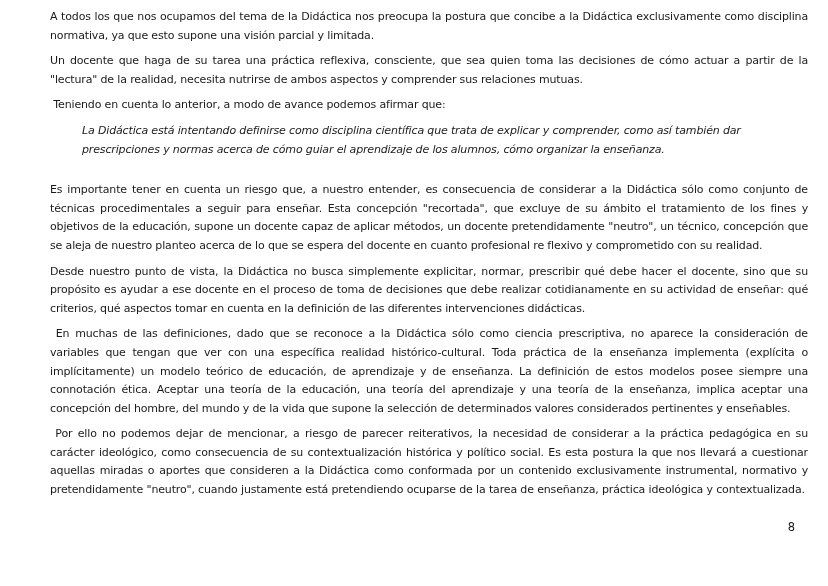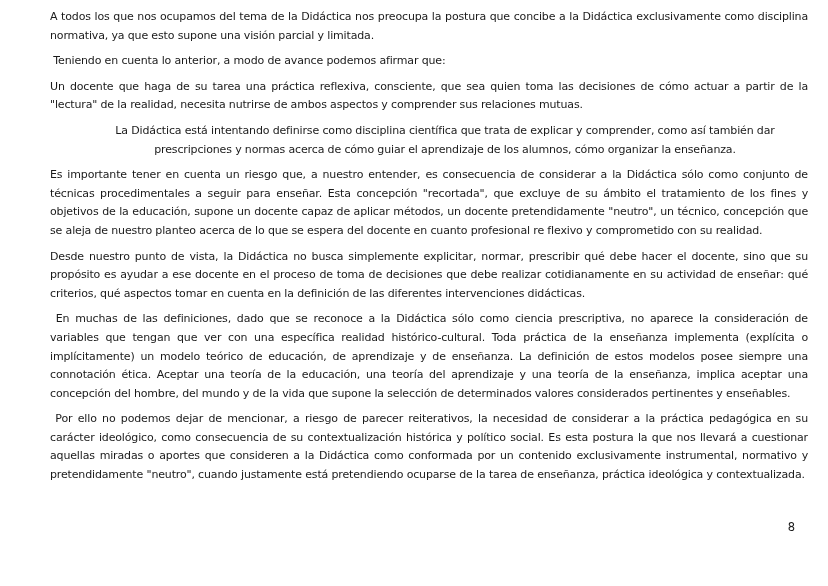--- a/index.html
+++ b/index.html
@@ -26,41 +26,42 @@
     }
     .para {
       margin: 0 0 7px 0;
       text-align: justify;
       text-align-last: left;
     }
     .para.lead-space::before {
       content: "\00a0";
     }
     .quote {
-      margin: 0 0 7px 0;
+      margin: 0 0 22px 0;
       padding-left: 32px;
-      text-align: center;
+      font-style: italic;
+      text-align: left;
     }
     .page-number {
       position: absolute;
       left: 783px;
       top: 518px;
       width: 12px;
       font-size: 11.5px;
       line-height: 18px;
       text-align: right;
     }
   </style>
 </head>
 <body>
 
 <div class="page">
   <p class="para">A todos los que nos ocupamos del tema de la Didáctica nos preocupa la postura que concibe a la Didáctica exclusivamente como disciplina normativa, ya que esto supone una visión parcial y limitada.</p>
+  <p class="para">Un docente que haga de su tarea una práctica reflexiva, consciente, que sea quien toma las decisiones de cómo actuar a partir de la "lectura" de la realidad, necesita nutrirse de ambos aspectos y comprender sus relaciones mutuas.</p>
   <p class="para lead-space">Teniendo en cuenta lo anterior, a modo de avance podemos afirmar que:</p>
-  <p class="para">Un docente que haga de su tarea una práctica reflexiva, consciente, que sea quien toma las decisiones de cómo actuar a partir de la "lectura" de la realidad, necesita nutrirse de ambos aspectos y comprender sus relaciones mutuas.</p>
   <p class="quote">La Didáctica está intentando definirse como disciplina científica que trata de explicar y comprender, como así también dar prescripciones y normas acerca de cómo guiar el aprendizaje de los alumnos, cómo organizar la enseñanza.</p>
   <p class="para">Es importante tener en cuenta un riesgo que, a nuestro entender, es consecuencia de considerar a la Didáctica sólo como conjunto de técnicas procedimentales a seguir para enseñar. Esta concepción "recortada", que excluye de su ámbito el tratamiento de los fines y objetivos de la educación, supone un docente capaz de aplicar métodos, un docente pretendidamente "neutro", un técnico, concepción que se aleja de nuestro planteo acerca de lo que se espera del docente en cuanto profesional re flexivo y comprometido con su realidad.</p>
   <p class="para">Desde nuestro punto de vista, la Didáctica no busca simplemente explicitar, normar, prescribir qué debe hacer el docente, sino que su propósito es ayudar a ese docente en el proceso de toma de decisiones que debe realizar cotidianamente en su actividad de enseñar: qué criterios, qué aspectos tomar en cuenta en la definición de las diferentes intervenciones didácticas.</p>
   <p class="para lead-space">En muchas de las definiciones, dado que se reconoce a la Didáctica sólo como ciencia prescriptiva, no aparece la consideración de variables que tengan que ver con una específica realidad histórico-cultural. Toda práctica de la enseñanza implementa (explícita o implícitamente) un modelo teórico de educación, de aprendizaje y de enseñanza. La definición de estos modelos posee siempre una connotación ética. Aceptar una teoría de la educación, una teoría del aprendizaje y una teoría de la enseñanza, implica aceptar una concepción del hombre, del mundo y de la vida que supone la selección de determinados valores considerados pertinentes y enseñables.</p>
   <p class="para lead-space">Por ello no podemos dejar de mencionar, a riesgo de parecer reiterativos, la necesidad de considerar a la práctica pedagógica en su carácter ideológico, como consecuencia de su contextualización histórica y político social. Es esta postura la que nos llevará a cuestionar aquellas miradas o aportes que consideren a la Didáctica como conformada por un contenido exclusivamente instrumental, normativo y pretendidamente "neutro", cuando justamente está pretendiendo ocuparse de la tarea de enseñanza, práctica ideológica y contextualizada.</p>
 </div>
 
 <div class="page-number">8</div>
 
 </body></html>

